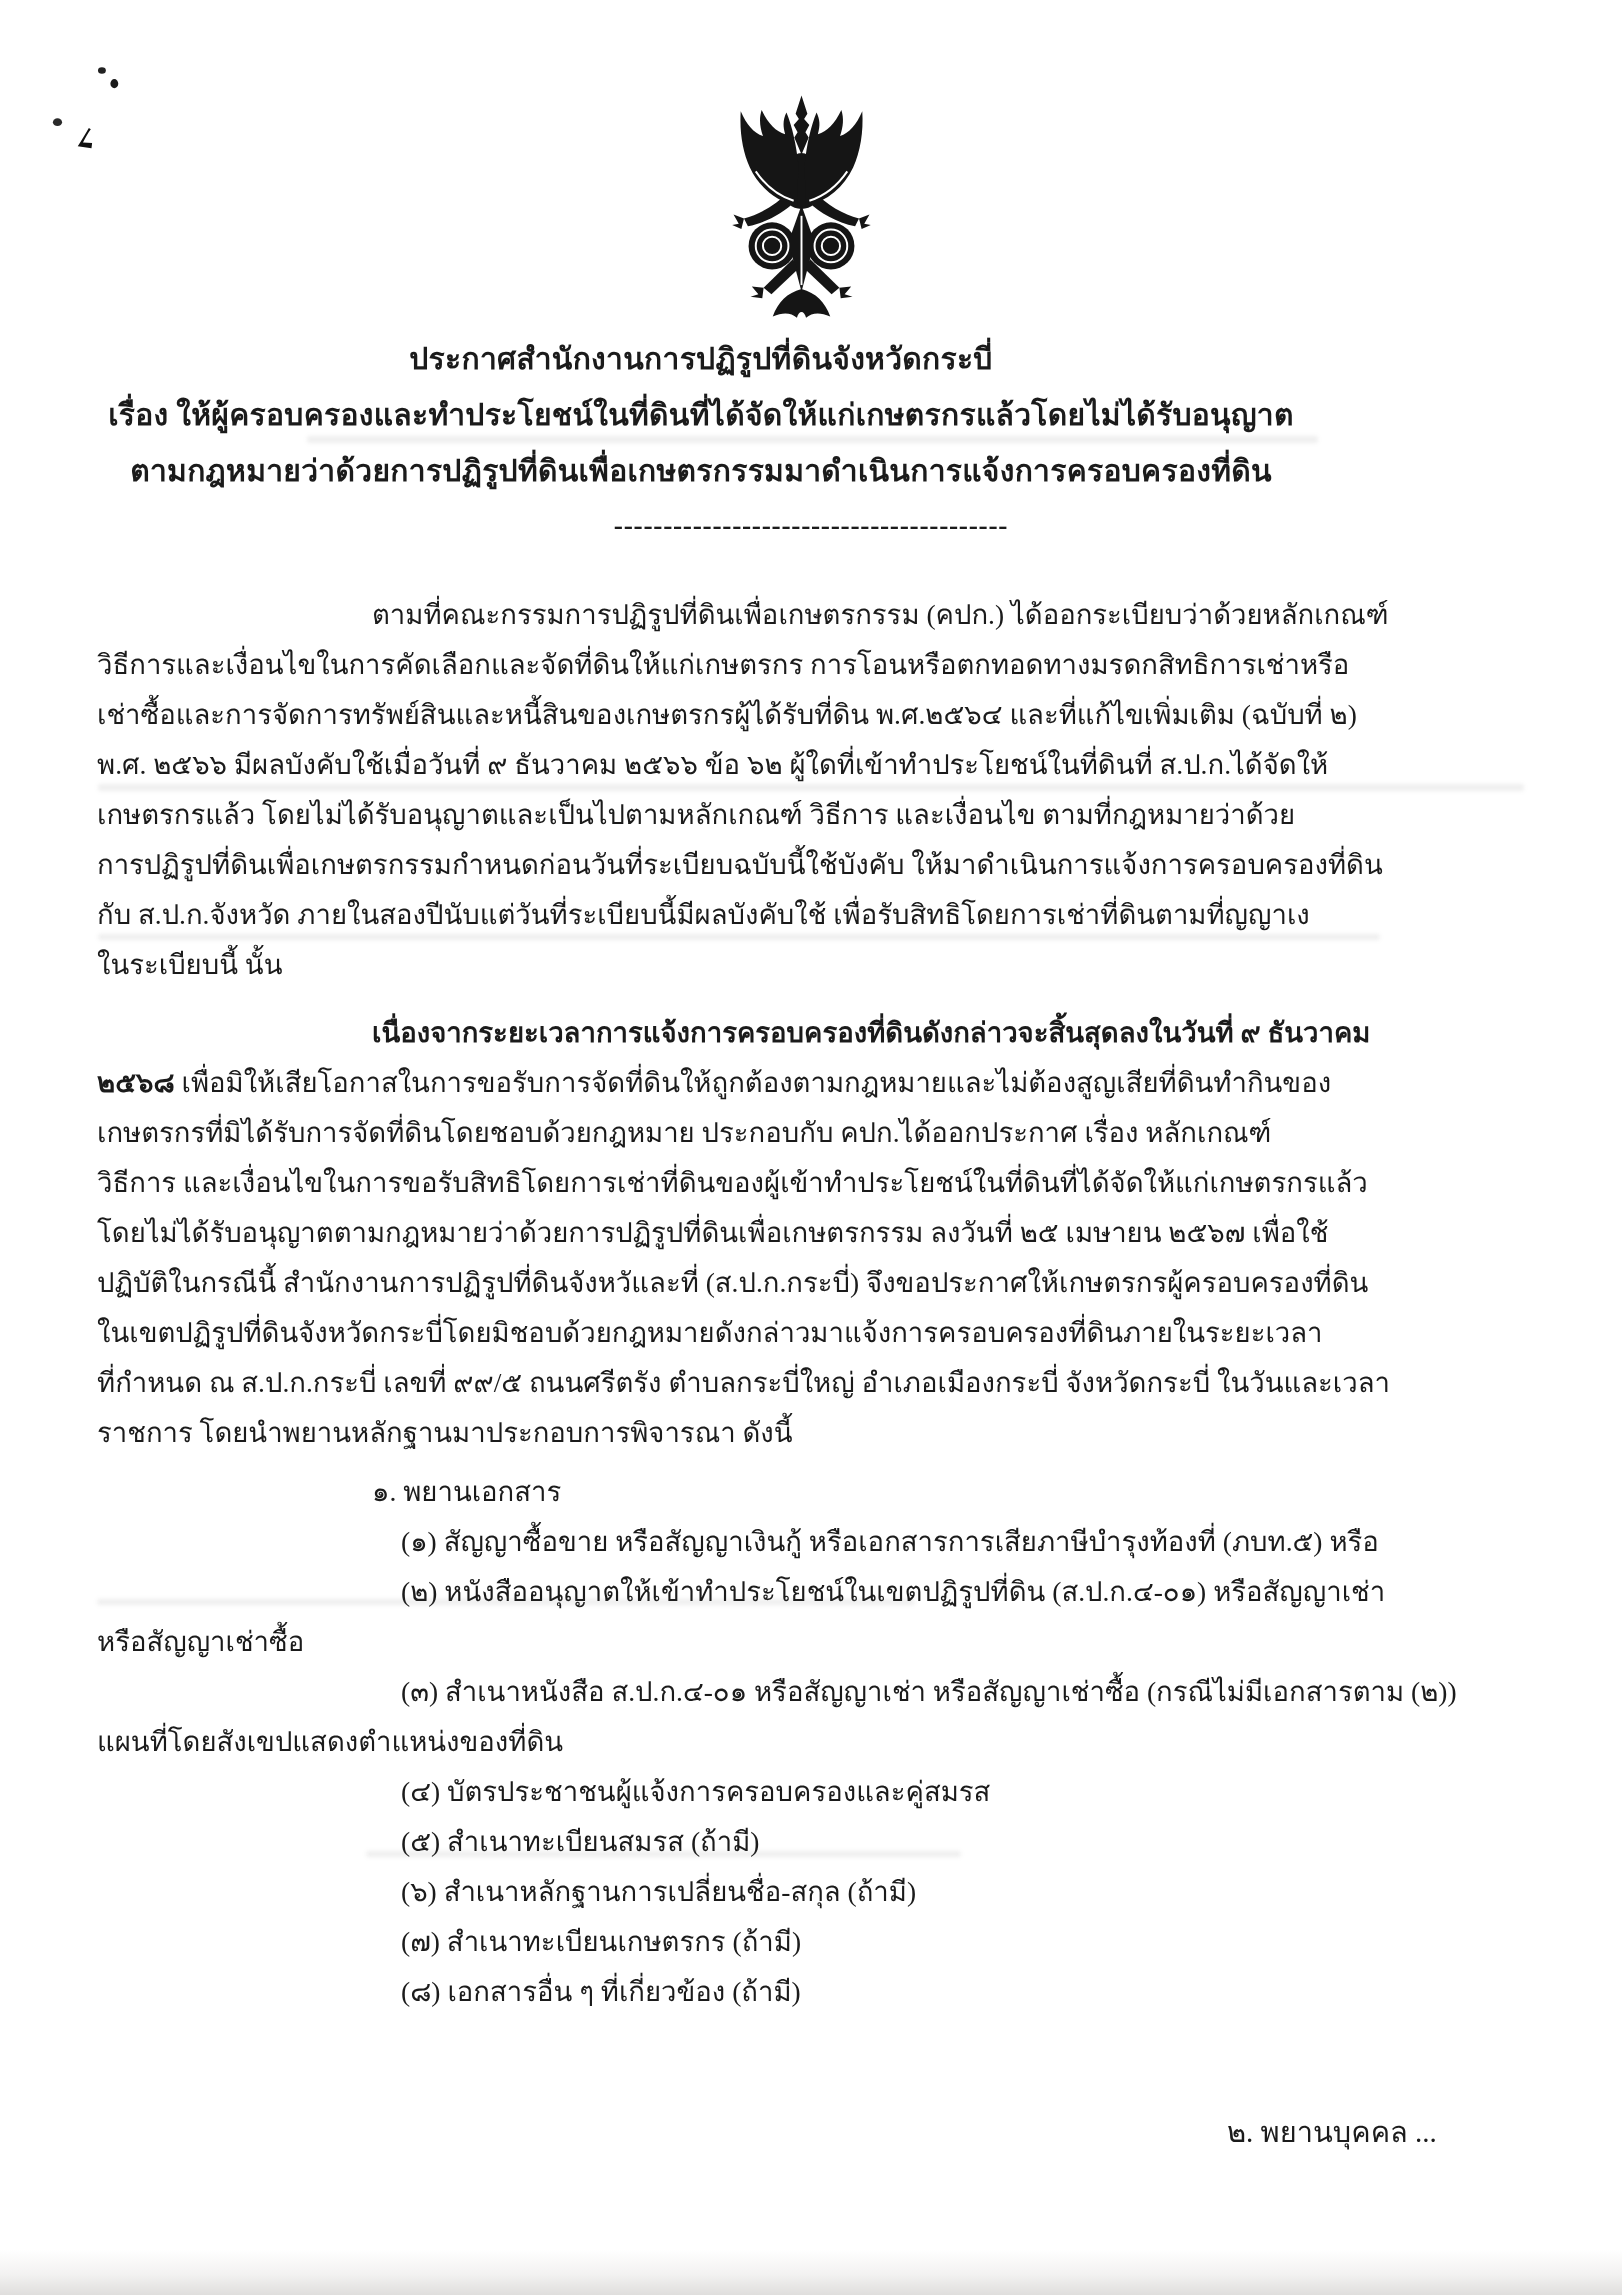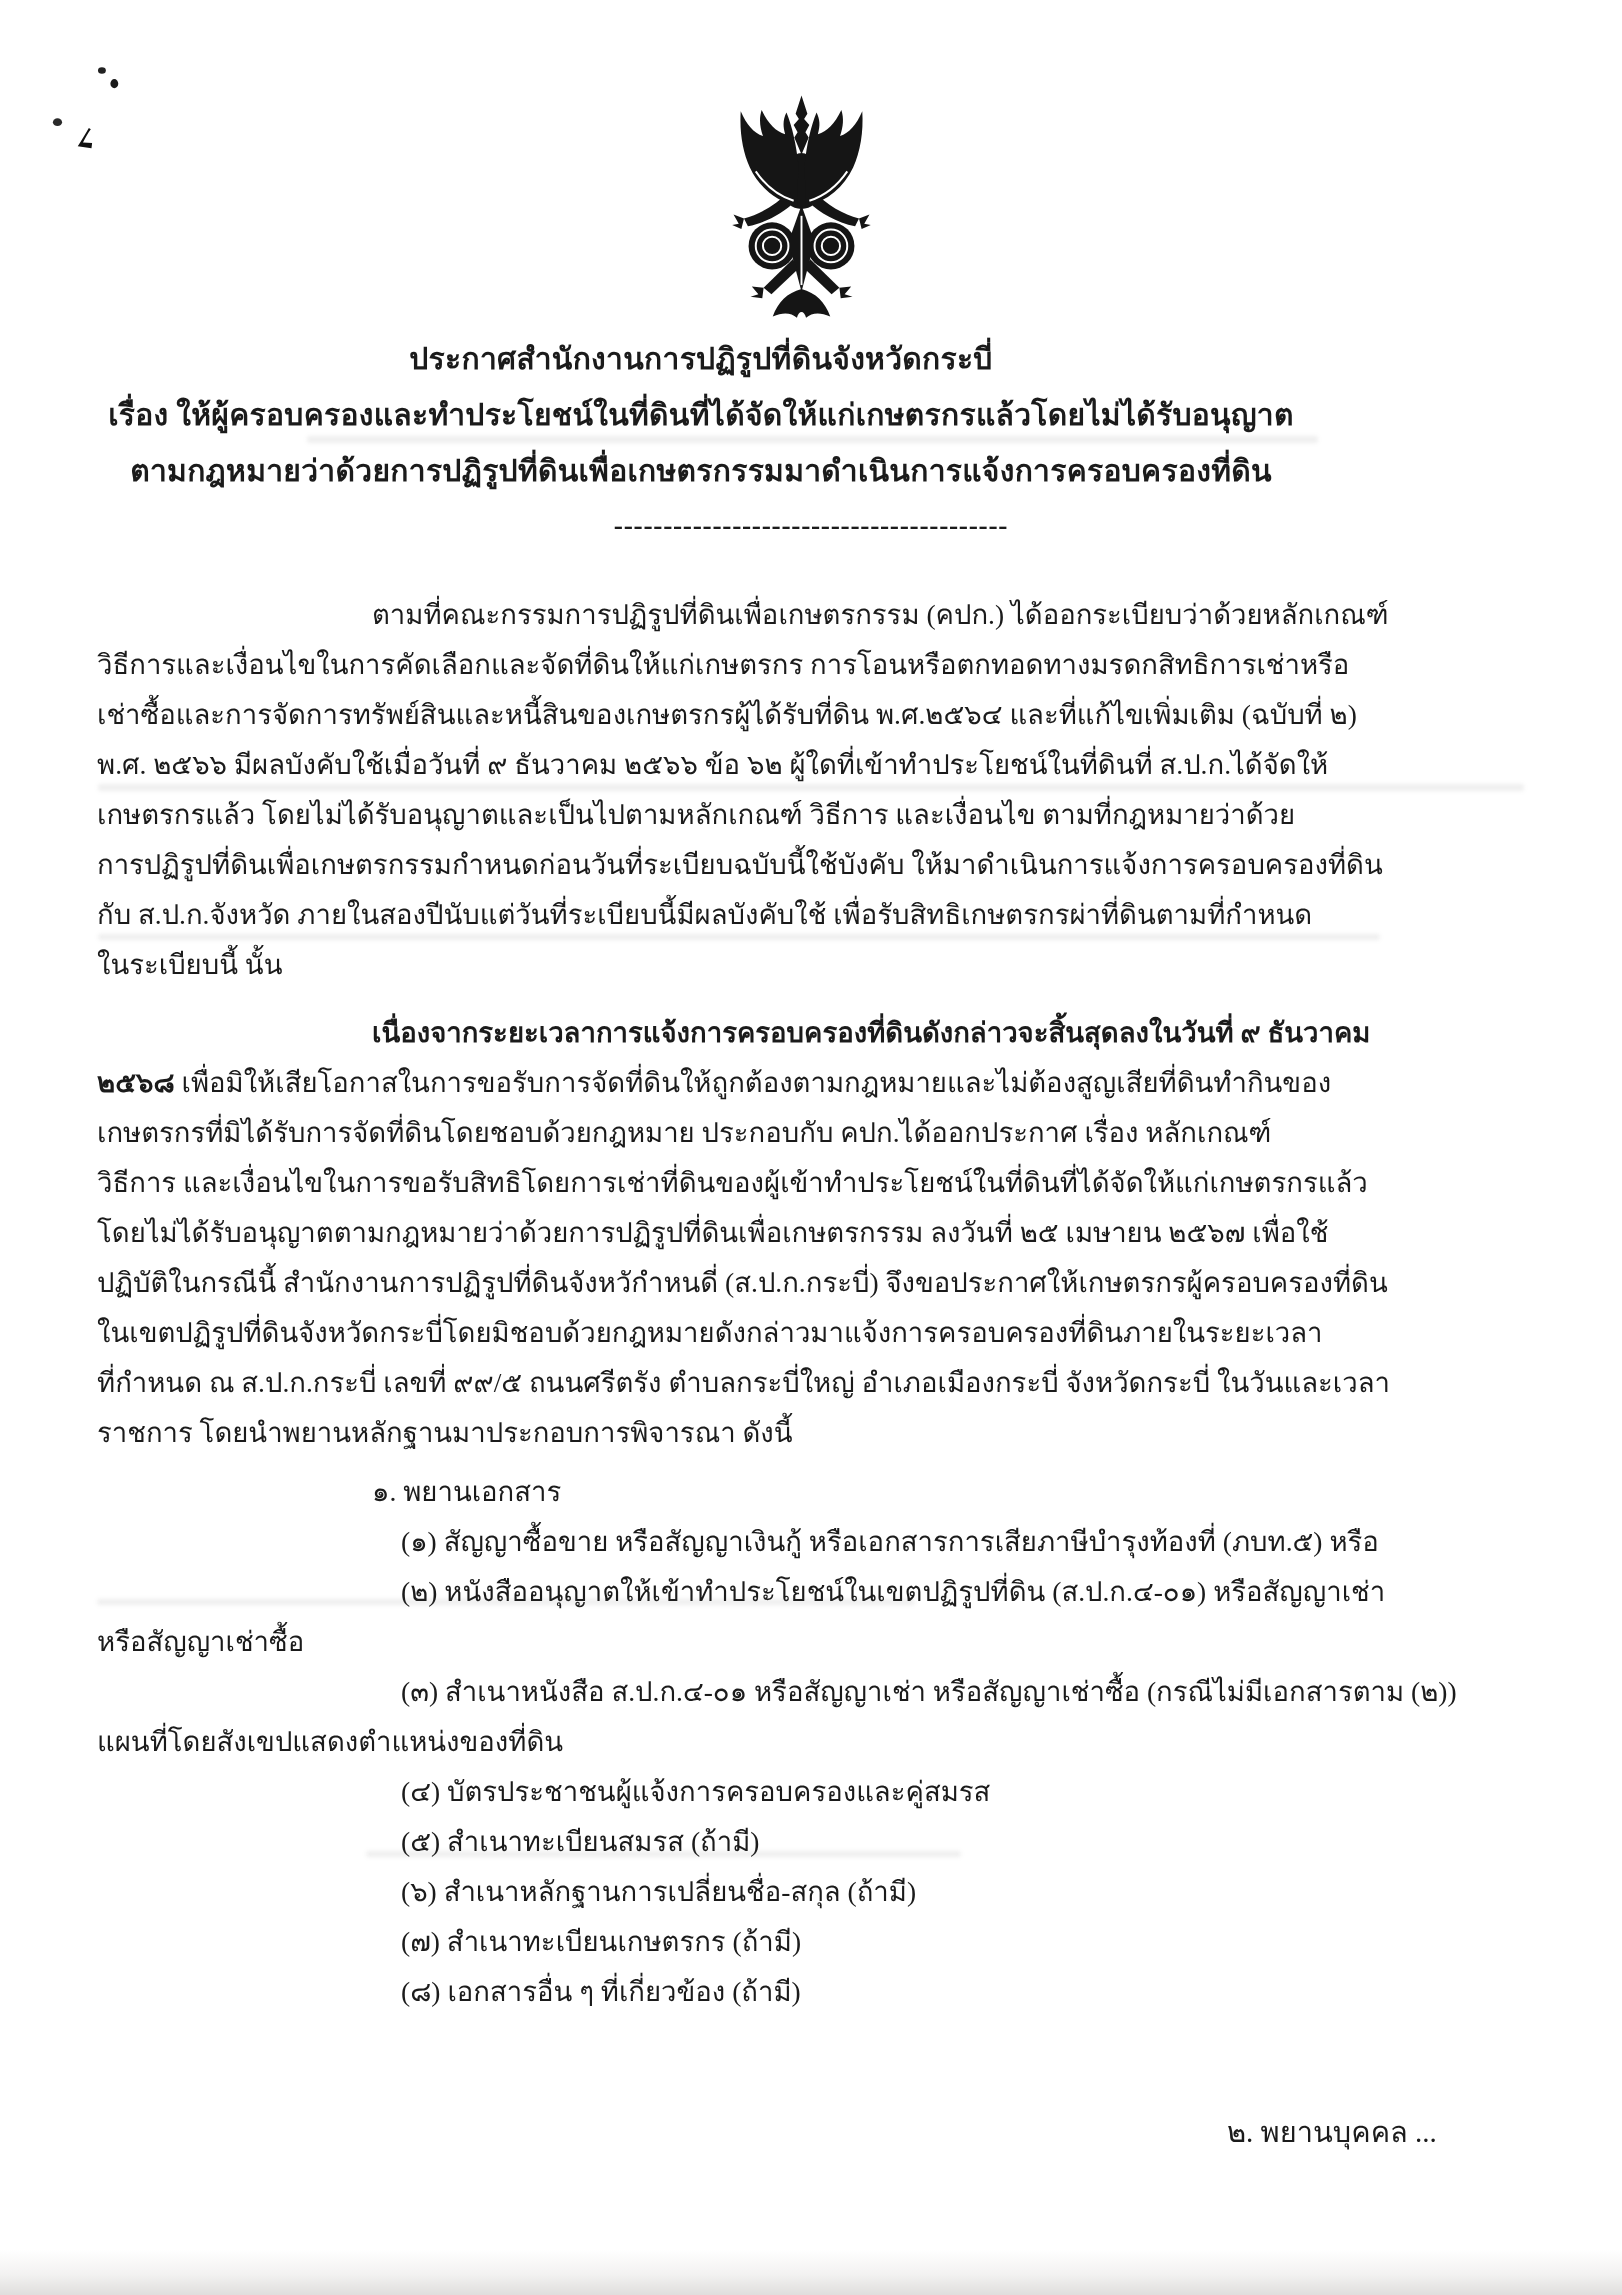--- a/index.html
+++ b/index.html
@@ -104,28 +104,28 @@
   </div>
   <div class="divider-line">----------------------------------------</div>
 
   <div class="body-block">
       <div class="line ind1">ตามที่คณะกรรมการปฏิรูปที่ดินเพื่อเกษตรกรรม (คปก.) ได้ออกระเบียบว่าด้วยหลักเกณฑ์</div>
       <div class="line">วิธีการและเงื่อนไขในการคัดเลือกและจัดที่ดินให้แก่เกษตรกร การโอนหรือตกทอดทางมรดกสิทธิการเช่าหรือ</div>
       <div class="line">เช่าซื้อและการจัดการทรัพย์สินและหนี้สินของเกษตรกรผู้ได้รับที่ดิน พ.ศ.๒๕๖๔ และที่แก้ไขเพิ่มเติม (ฉบับที่ ๒)</div>
       <div class="line">พ.ศ. ๒๕๖๖ มีผลบังคับใช้เมื่อวันที่ ๙ ธันวาคม ๒๕๖๖ ข้อ ๖๒ ผู้ใดที่เข้าทำประโยชน์ในที่ดินที่ ส.ป.ก.ได้จัดให้</div>
       <div class="line">เกษตรกรแล้ว โดยไม่ได้รับอนุญาตและเป็นไปตามหลักเกณฑ์ วิธีการ และเงื่อนไข ตามที่กฎหมายว่าด้วย</div>
       <div class="line">การปฏิรูปที่ดินเพื่อเกษตรกรรมกำหนดก่อนวันที่ระเบียบฉบับนี้ใช้บังคับ ให้มาดำเนินการแจ้งการครอบครองที่ดิน</div>
-      <div class="line">กับ ส.ป.ก.จังหวัด ภายในสองปีนับแต่วันที่ระเบียบนี้มีผลบังคับใช้ เพื่อรับสิทธิเกษตรกรผ่าที่ดินตามที่กำหนด</div>
+      <div class="line">กับ ส.ป.ก.จังหวัด ภายในสองปีนับแต่วันที่ระเบียบนี้มีผลบังคับใช้ เพื่อรับสิทธิโดยการเช่าที่ดินตามที่ญญาเง</div>
       <div class="line">ในระเบียบนี้ นั้น</div>
       <div class="line ind1" style="margin-top: 17.7px;"><b>เนื่องจากระยะเวลาการแจ้งการครอบครองที่ดินดังกล่าวจะสิ้นสุดลงในวันที่ ๙ ธันวาคม</b></div>
       <div class="line"><b>๒๕๖๘</b> เพื่อมิให้เสียโอกาสในการขอรับการจัดที่ดินให้ถูกต้องตามกฎหมายและไม่ต้องสูญเสียที่ดินทำกินของ</div>
       <div class="line">เกษตรกรที่มิได้รับการจัดที่ดินโดยชอบด้วยกฎหมาย ประกอบกับ คปก.ได้ออกประกาศ เรื่อง หลักเกณฑ์</div>
       <div class="line">วิธีการ และเงื่อนไขในการขอรับสิทธิโดยการเช่าที่ดินของผู้เข้าทำประโยชน์ในที่ดินที่ได้จัดให้แก่เกษตรกรแล้ว</div>
       <div class="line">โดยไม่ได้รับอนุญาตตามกฎหมายว่าด้วยการปฏิรูปที่ดินเพื่อเกษตรกรรม ลงวันที่ ๒๕ เมษายน ๒๕๖๗ เพื่อใช้</div>
-      <div class="line">ปฏิบัติในกรณีนี้ สำนักงานการปฏิรูปที่ดินจังหวักำหนดี่ (ส.ป.ก.กระบี่) จึงขอประกาศให้เกษตรกรผู้ครอบครองที่ดิน</div>
+      <div class="line">ปฏิบัติในกรณีนี้ สำนักงานการปฏิรูปที่ดินจังหวัและที่ (ส.ป.ก.กระบี่) จึงขอประกาศให้เกษตรกรผู้ครอบครองที่ดิน</div>
       <div class="line">ในเขตปฏิรูปที่ดินจังหวัดกระบี่โดยมิชอบด้วยกฎหมายดังกล่าวมาแจ้งการครอบครองที่ดินภายในระยะเวลา</div>
       <div class="line">ที่กำหนด ณ ส.ป.ก.กระบี่ เลขที่ ๙๙/๕ ถนนศรีตรัง ตำบลกระบี่ใหญ่ อำเภอเมืองกระบี่ จังหวัดกระบี่ ในวันและเวลา</div>
       <div class="line">ราชการ โดยนำพยานหลักฐานมาประกอบการพิจารณา ดังนี้</div>
       <div class="line ind1" style="margin-top: 9.2px;">๑. พยานเอกสาร</div>
       <div class="line ind2">(๑) สัญญาซื้อขาย หรือสัญญาเงินกู้ หรือเอกสารการเสียภาษีบำรุงท้องที่ (ภบท.๕) หรือ</div>
       <div class="line ind2">(๒) หนังสืออนุญาตให้เข้าทำประโยชน์ในเขตปฏิรูปที่ดิน (ส.ป.ก.๔-๐๑) หรือสัญญาเช่า</div>
       <div class="line">หรือสัญญาเช่าซื้อ</div>
       <div class="line ind2">(๓) สำเนาหนังสือ ส.ป.ก.๔-๐๑ หรือสัญญาเช่า หรือสัญญาเช่าซื้อ (กรณีไม่มีเอกสารตาม (๒))</div>
       <div class="line">แผนที่โดยสังเขปแสดงตำแหน่งของที่ดิน</div>
       <div class="line ind2">(๔) บัตรประชาชนผู้แจ้งการครอบครองและคู่สมรส</div>

